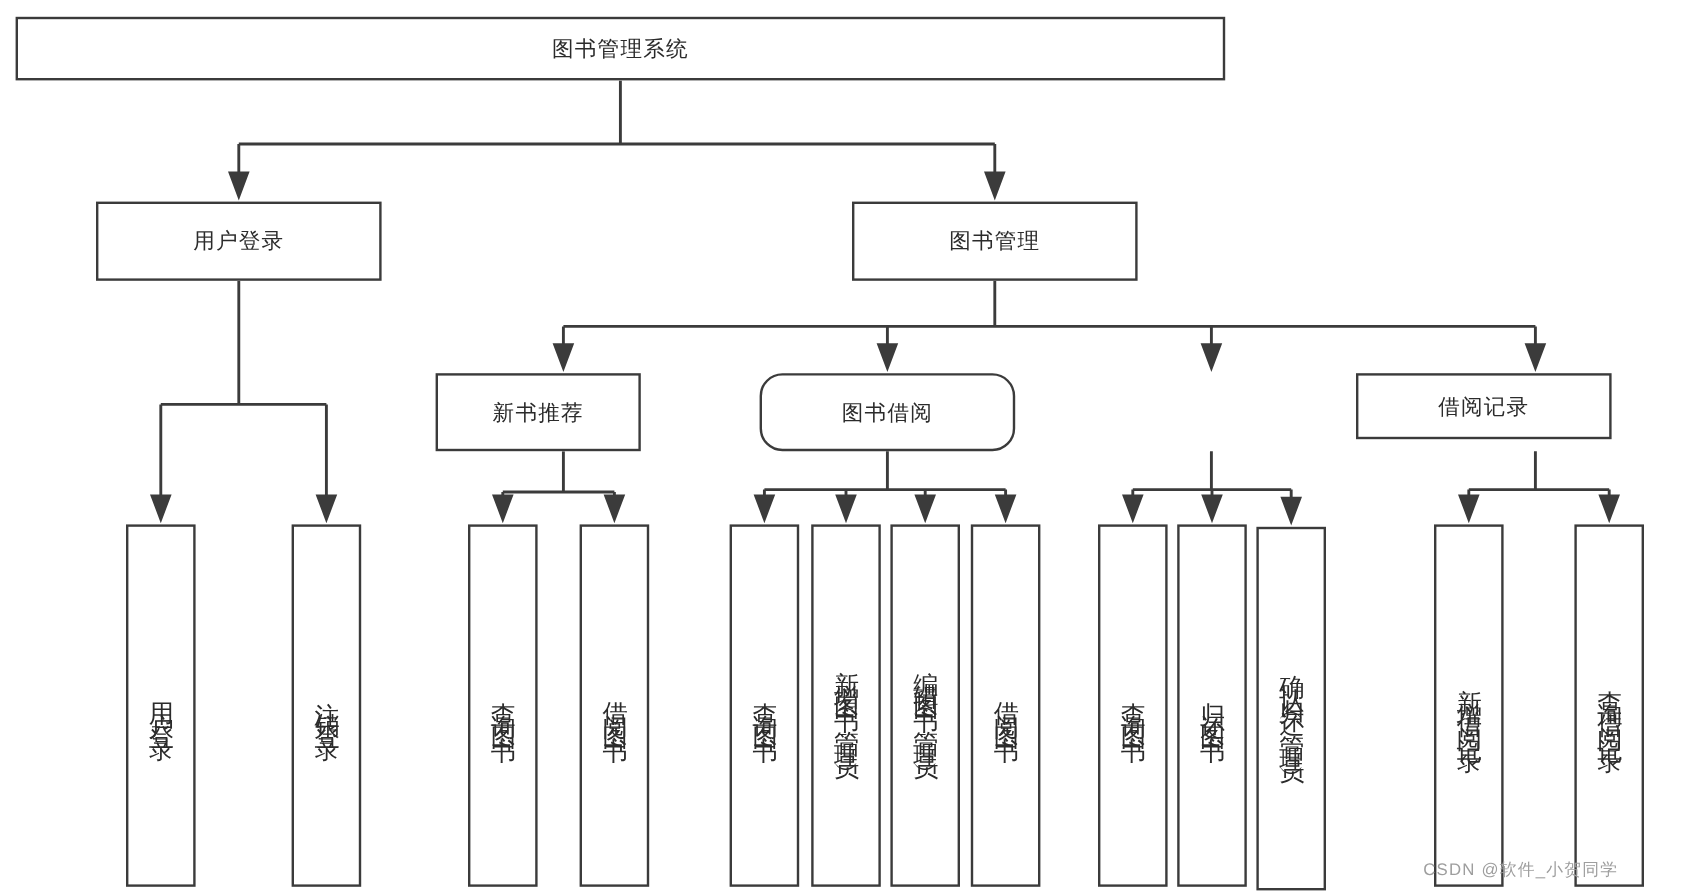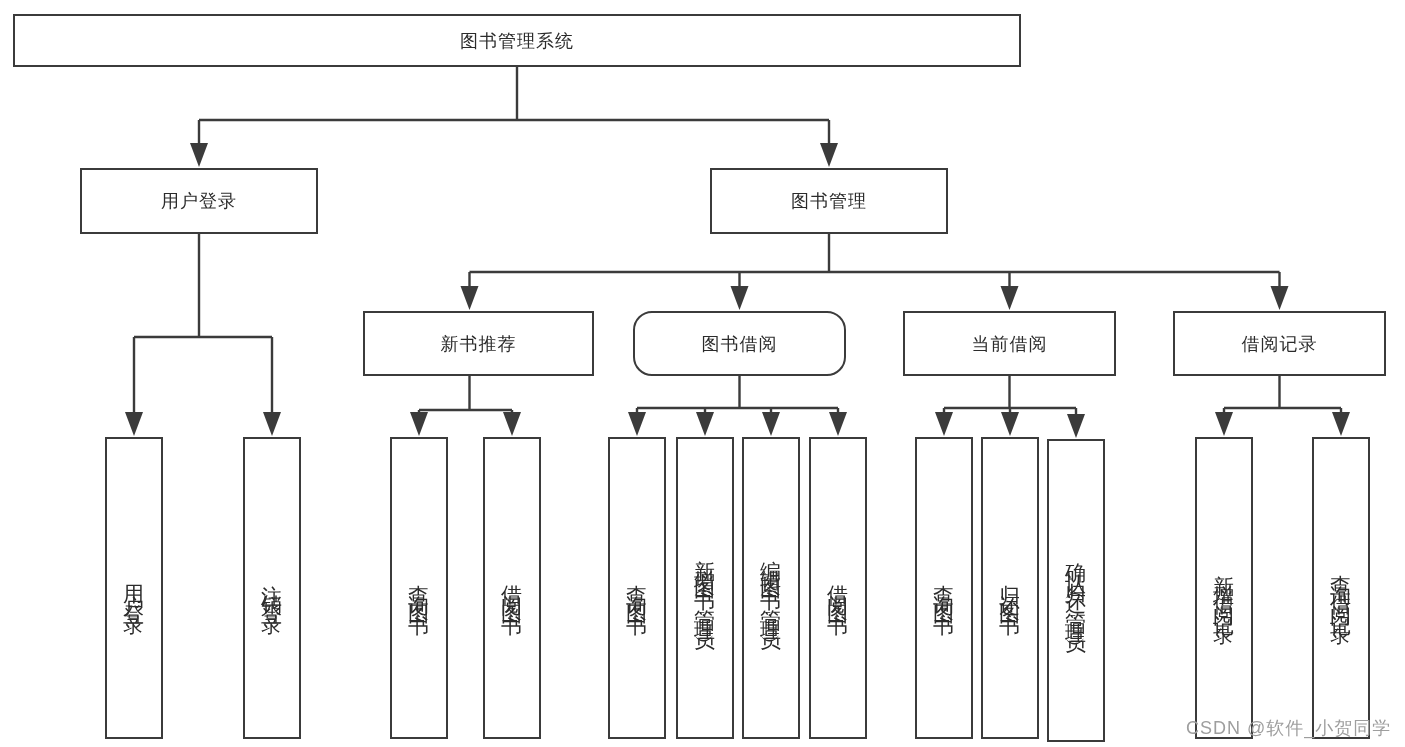--- a/index.html
+++ b/index.html
@@ -34,21 +34,21 @@
   .vbox {
     writing-mode: vertical-rl;
     font-size: 21px;
     letter-spacing: 10px;
     line-height: 1.1;
   }
   .watermark {
     position: absolute;
     left: 1186px;
     top: 716px;
-    font-size: 18px;
+    font-size: 14px;
     color: #9e9e9e;
     letter-spacing: 1px;
     white-space: nowrap;
   }
 </style>
 </head>
 <body>
 
 <div class="canvas">
 
@@ -70,24 +70,23 @@
          M935,412 H953 L944,436 Z  M1001,412 H1019 L1010,436 Z
          M1067,414 H1085 L1076,438 Z
          M1215,412 H1233 L1224,436 Z  M1332,412 H1350 L1341,436 Z" fill="#3b3b3b" stroke="none"></path>
   </svg>
 
   <div class="box hbox" style="left:13px; top:14px; width:1008px; height:53px;">图书管理系统</div>
 
   <div class="box hbox" style="left:80px; top:168px; width:238px; height:66px;">用户登录</div>
   <div class="box hbox" style="left:710px; top:168px; width:238px; height:66px;text-align:center;">图书管理</div>
 
-  <div class="box hbox" style="left:363px; top:311px; width:231px; height:65px;">新书推荐</div>
+  <div class="box hbox" style="left:363px; top:311px; width:171px; height:65px;">新书推荐</div>
   <div class="box hbox" style="left:633px; top:311px; width:213px; height:65px;border-radius:19px;">图书借阅</div>
-  <div class="box hbox" style="left:903px; top:311px; width:213px; height:65px;">当前借阅</div>
-  <div class="box hbox" style="left:1173px; top:311px; width:213px; height:65px;">借阅记录</div>
+  <div class="box hbox" style="left:1130px; top:311px; width:213px; height:55px;">借阅记录</div>
 
   <div class="box vbox" style="left:105px; top:437px; width:58px; height:302px;">用户登录</div>
   <div class="box vbox" style="left:243px; top:437px; width:58px; height:302px;">注销登录</div>
 
   <div class="box vbox" style="left:390px; top:437px; width:58px; height:302px;">查询图书</div>
   <div class="box vbox" style="left:483px; top:437px; width:58px; height:302px;">借阅图书</div>
 
   <div class="box vbox" style="left:608px; top:437px; width:58px; height:302px;">查询图书</div>
   <div class="box vbox" style="left:676px; top:437px; width:58px; height:302px;">新增图书（管理员）</div>
   <div class="box vbox" style="left:742px; top:437px; width:58px; height:302px;">编辑图书（管理员）</div>

